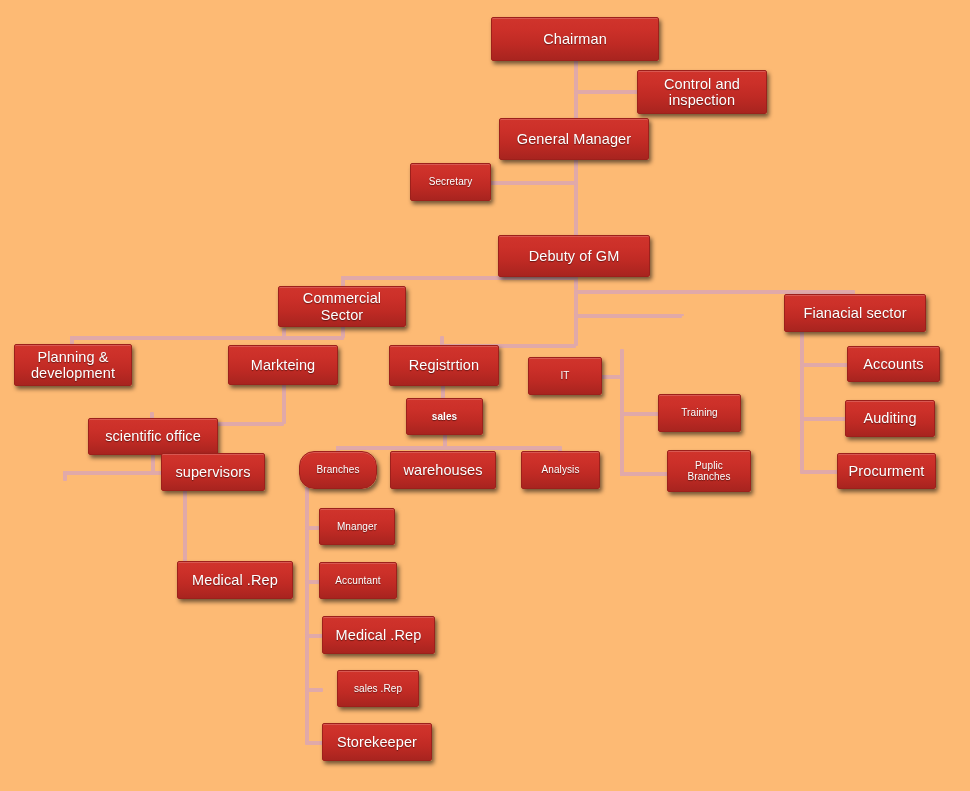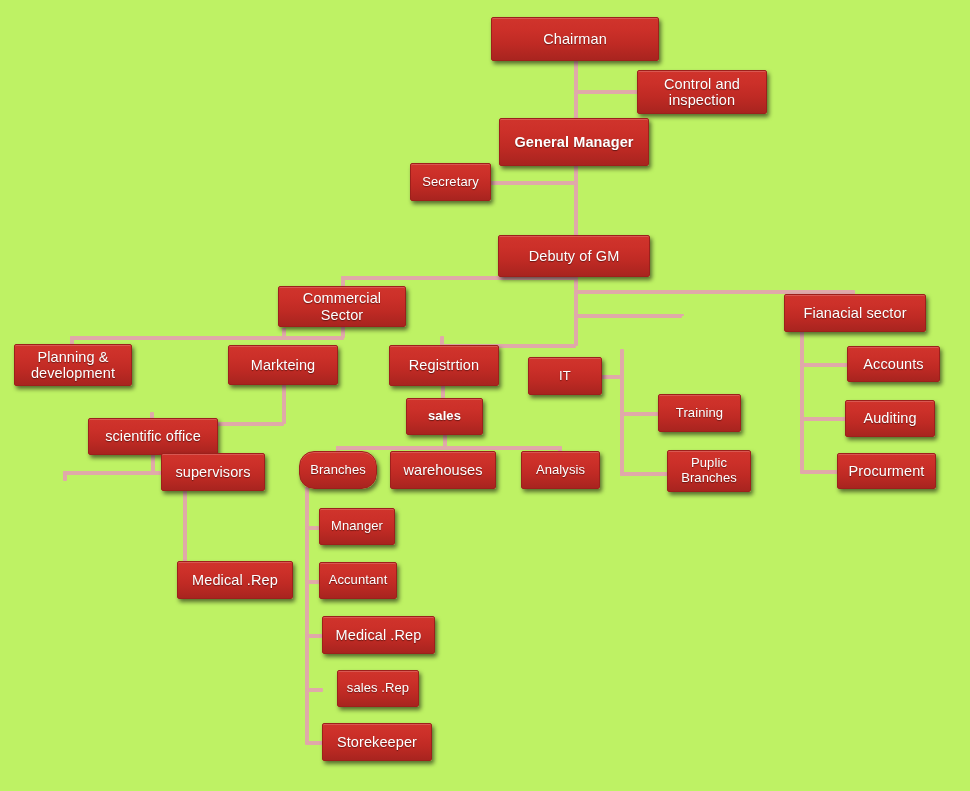--- a/index.html
+++ b/index.html
@@ -8,21 +8,21 @@
     padding: 0;
     background: #000000;
   }
   body {
     font-family: "Liberation Sans", sans-serif;
   }
   #canvas {
     position: relative;
     width: 970px;
     height: 791px;
-    background: #bef264;
+    background: #fdba74;
     overflow: hidden;
   }
 
   
   .conn {
     position: absolute;
     background: #e0a9a9;
     border-radius: 1px;
   }
   .conn.h { height: 4px; }
@@ -47,21 +47,21 @@
                 #bf2a24 62%,
                 #a8241f 100%);
     border: 1px solid #9d201b;
     border-radius: 2px;
     box-shadow: 2px 3px 4px rgba(0,0,0,0.55),
                 inset 0 1px 0 rgba(255,255,255,0.18);
     text-shadow: 0 1px 1px rgba(0,0,0,0.45);
     white-space: pre-line;
     z-index: 5;
   }
-  .node.small { font-size: 13px; }
+  .node.small { font-size: 10px; }
 </style>
 </head>
 <body>
 
 <div id="canvas">
     <div class="conn v" style="left: 574px; top: 60px; height: 62px; background: rgb(224, 169, 169);"></div>
     <div class="conn h" style="left: 574px; top: 90px; width: 65px; background: rgb(224, 169, 169);"></div>
     <div class="conn v" style="left: 574px; top: 158px; height: 79px; background: rgb(224, 169, 169);"></div>
     <div class="conn h" style="left: 489px; top: 181px; width: 87px; background: rgb(224, 169, 169);"></div>
     <div class="conn v" style="left: 574px; top: 276px; height: 14px; background: rgb(224, 169, 169);"></div>
@@ -103,21 +103,21 @@
     <div class="conn h" style="left: 598px; top: 375px; width: 24px; background: rgb(224, 169, 169);"></div>
     <div class="conn h" style="left: 620px; top: 412px; width: 42px; background: rgb(224, 169, 169);"></div>
     <div class="conn h" style="left: 620px; top: 472px; width: 51px; background: rgb(224, 169, 169);"></div>
     <div class="conn v" style="left: 800px; top: 330px; height: 142px; background: rgb(224, 169, 169);"></div>
     <div class="conn h" style="left: 800px; top: 363px; width: 50px; background: rgb(224, 169, 169);"></div>
     <div class="conn h" style="left: 800px; top: 417px; width: 48px; background: rgb(224, 169, 169);"></div>
     <div class="conn h" style="left: 800px; top: 470px; width: 40px; background: rgb(224, 169, 169);"></div>
     <div class="node" style="left: 491px; top: 17px; width: 168px; height: 44px;">Chairman</div>
     <div class="node" style="left: 637px; top: 70px; width: 130px; height: 44px;">Control and
 inspection</div>
-    <div class="node" style="left: 499px; top: 118px; width: 150px; height: 48px; font-weight: bold;">General Manager</div>
+    <div class="node" style="left: 499px; top: 118px; width: 150px; height: 42px;">General Manager</div>
     <div class="node small" style="left: 410px; top: 163px; width: 81px; height: 38px;">Secretary</div>
     <div class="node" style="left: 498px; top: 235px; width: 152px; height: 42px;">Debuty of GM</div>
     <div class="node" style="left: 278px; top: 286px; width: 128px; height: 41px;">Commercial
 Sector</div>
     <div class="node" style="left: 784px; top: 294px; width: 142px; height: 38px;">Fianacial  sector</div>
     <div class="node" style="left: 228px; top: 345px; width: 110px; height: 40px;">Markteing</div>
     <div class="node" style="left: 14px; top: 344px; width: 118px; height: 42px;">Planning &amp;
 development</div>
     <div class="node" style="left: 389px; top: 345px; width: 110px; height: 41px;">Registrtion</div>
     <div class="node small" style="left: 528px; top: 357px; width: 74px; height: 38px;">IT</div>

